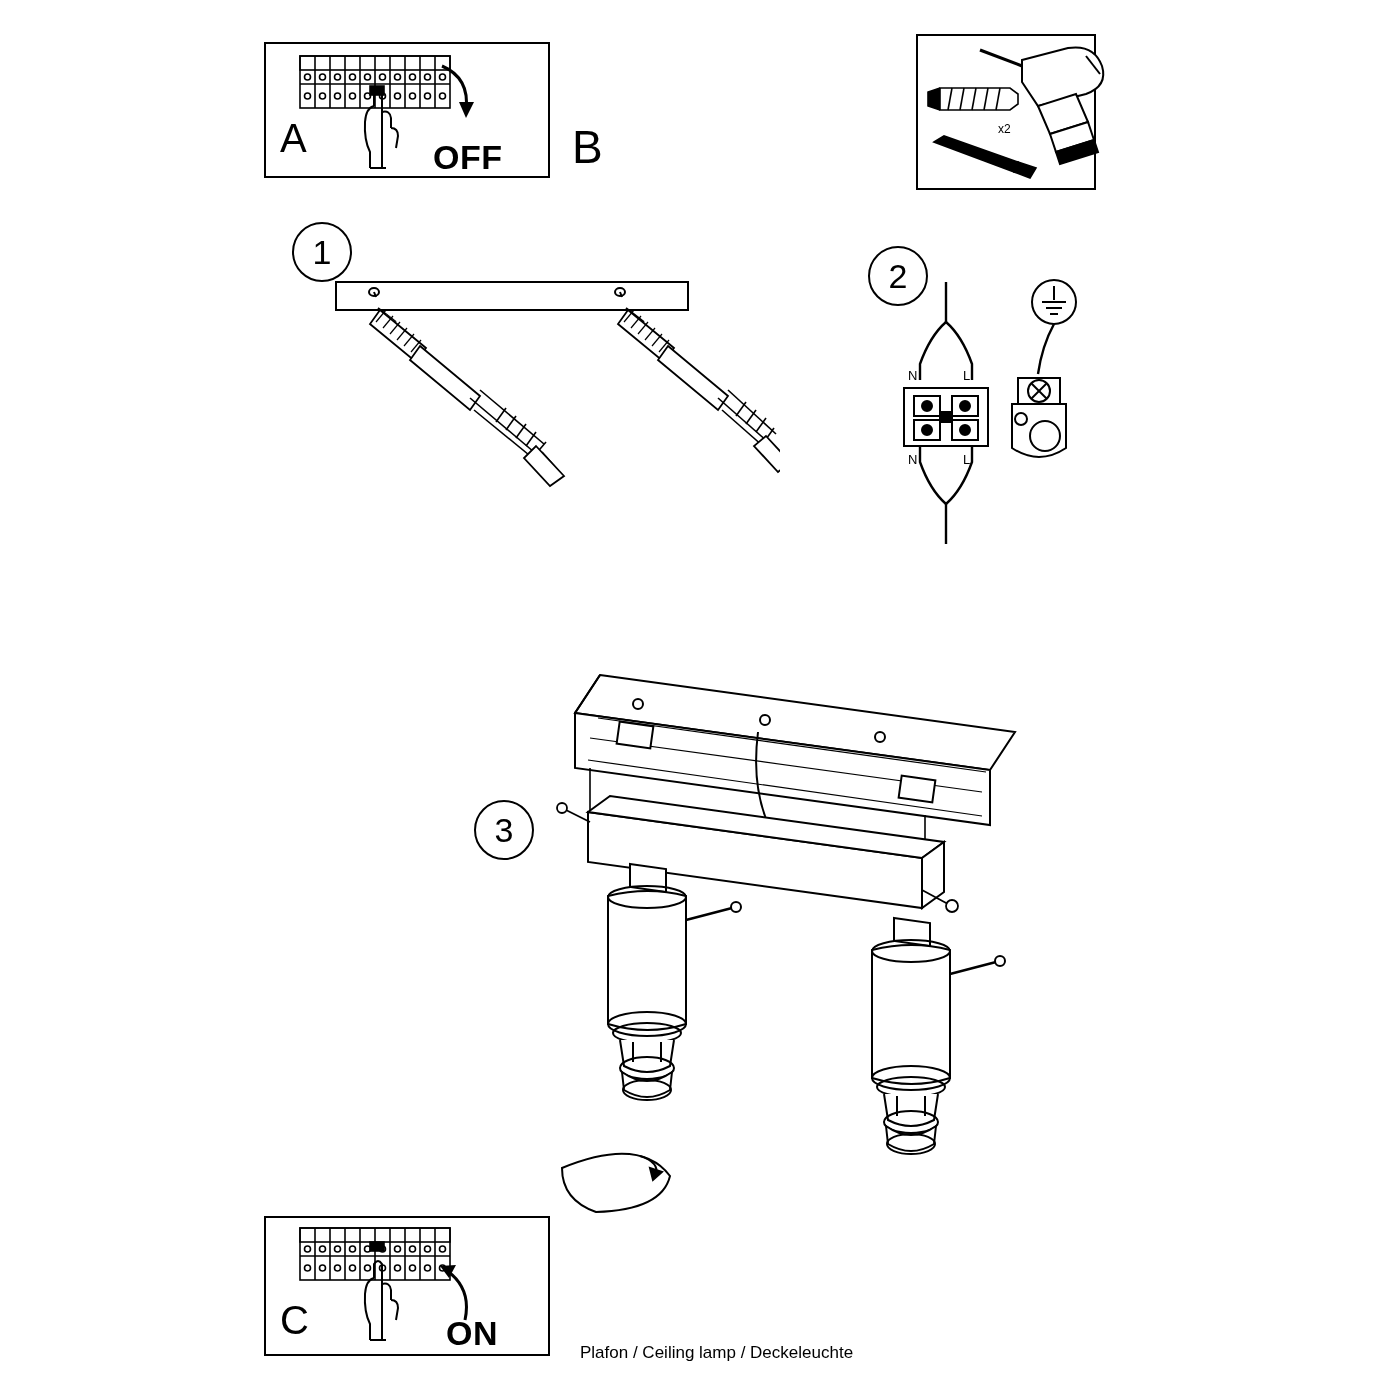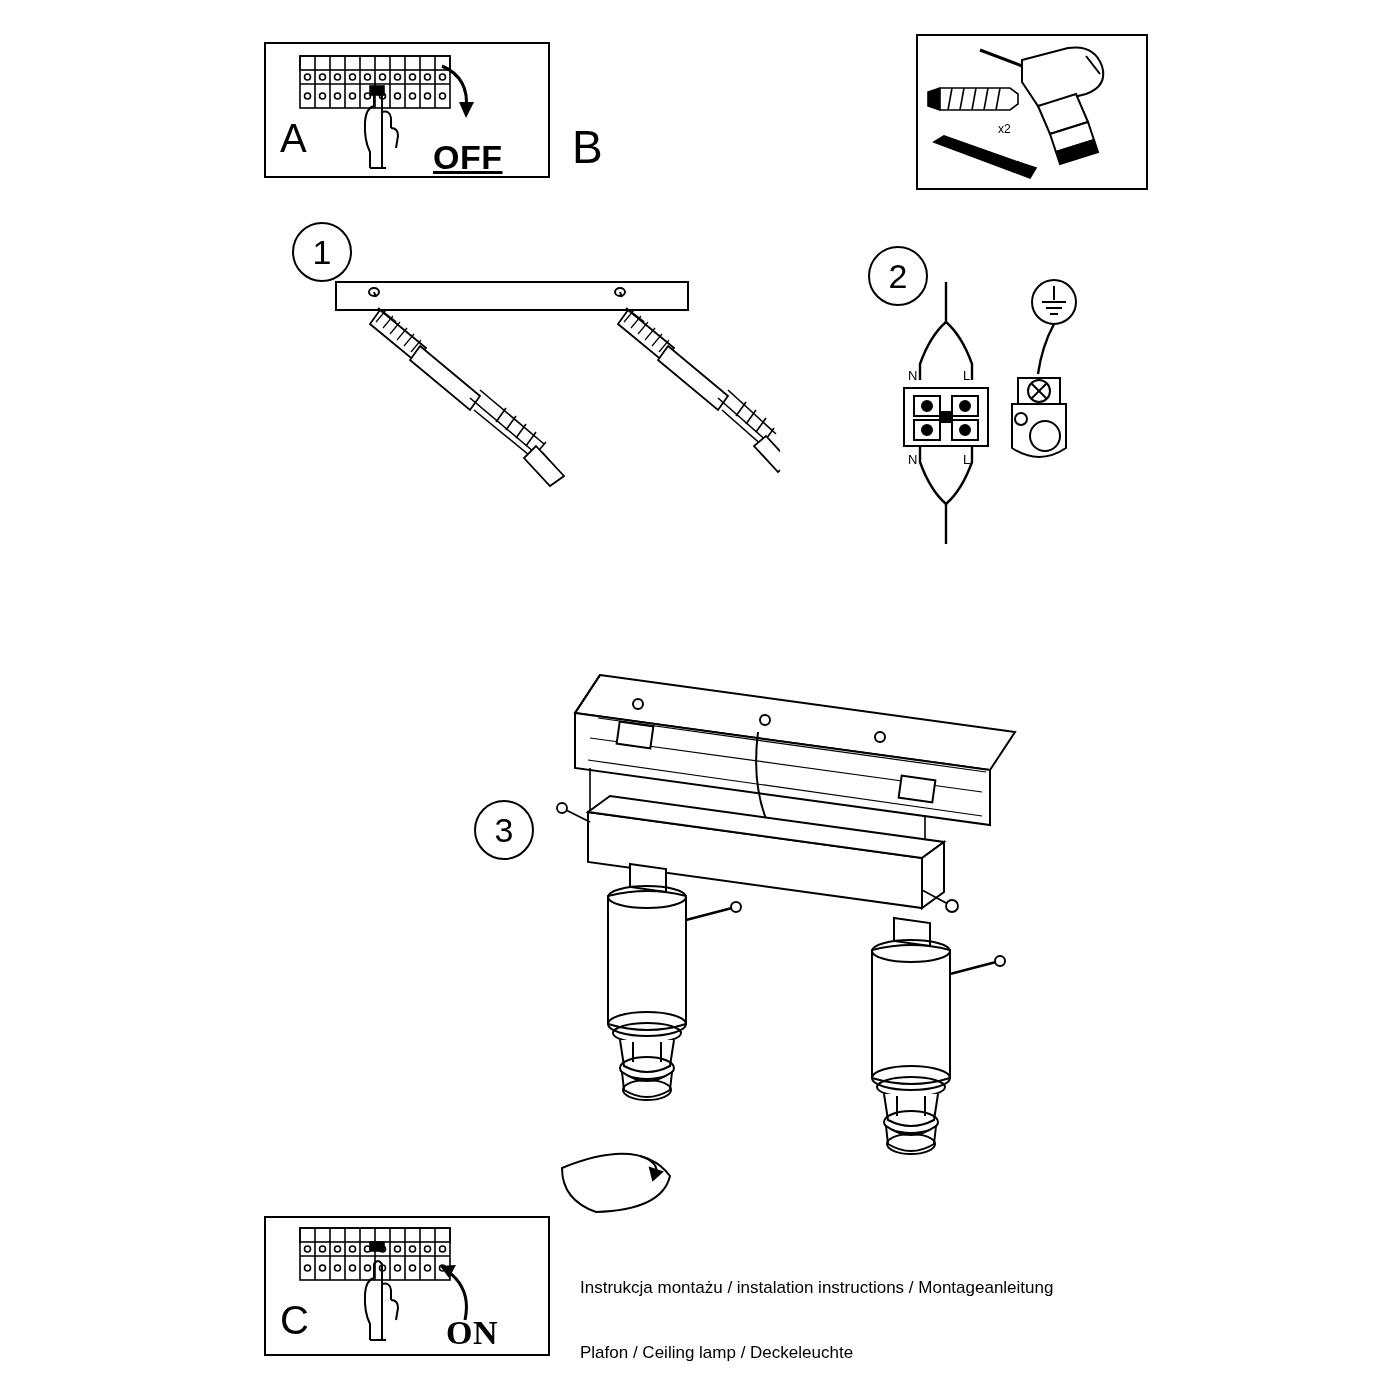--- a/index.html
+++ b/index.html
@@ -85,26 +85,26 @@
         <path d="M116 68 Q124 66 125 74 L125 84"></path>
         <path d="M125 84 Q132 84 132 92 L130 104"></path>
       </g>
 
       <g class="ln" stroke-width="3">
         <path d="M176 22 Q204 34 200 66"></path>
       </g>
       <polygon points="200,74 193,58 208,58" fill="#000"></polygon>
     </svg>
     <div class="big-letter" style="left:14px;top:74px;">A</div>
-    <div class="word" style="left:167px;top:94px;text-decoration:underline;">OFF</div>
+    <div class="word" style="left:167px;top:94px;">OFF</div>
   </div>
 
   <div class="big-letter" style="left:572px;top:124px;font-size:46px;">B</div>
 
-  <div class="box" style="left:916px;top:34px;width:232px;height:156px;">
+  <div class="box" style="left:916px;top:34px;width:180px;height:156px;">
     <svg width="216" height="152" viewBox="0 0 216 152">
 
       <g class="ln" stroke-width="1.6">
         <path d="M22 52 L22 74 L92 74 L100 68 L100 58 L92 52 Z"></path>
         <line x1="34" y1="52" x2="30" y2="74"></line>
         <line x1="46" y1="52" x2="42" y2="74"></line>
         <line x1="58" y1="52" x2="54" y2="74"></line>
         <line x1="70" y1="52" x2="66" y2="74"></line>
         <line x1="82" y1="52" x2="78" y2="74"></line>
         <path d="M22 52 L10 56 L10 70 L22 74" fill="#000"></path>
@@ -396,19 +396,18 @@
         <path d="M116 66 Q124 64 125 72 L125 82"></path>
         <path d="M125 82 Q132 82 132 90 L130 102"></path>
       </g>
 
       <g class="ln" stroke-width="3">
         <path d="M199 102 Q206 70 180 52"></path>
       </g>
       <polygon points="174,48 190,47 183,60" fill="#000"></polygon>
     </svg>
     <div class="big-letter" style="left:14px;top:82px;">C</div>
-    <div class="word" style="left:180px;top:96px;font-family:Liberation Serif, serif;">ON</div>
-  </div>
-
-  <div class="footer" style="left:580px;top:1275px;">Instrukcja montażu / instalation instructions / Montageanleitung</div>
+    <div class="word" style="left:180px;top:96px;">ON</div>
+  </div>
+
   <div class="footer" style="left:580px;top:1300px;margin-top:40px;">Plafon / Ceiling lamp / Deckeleuchte</div>
 
 </div>
 
 </body></html>

